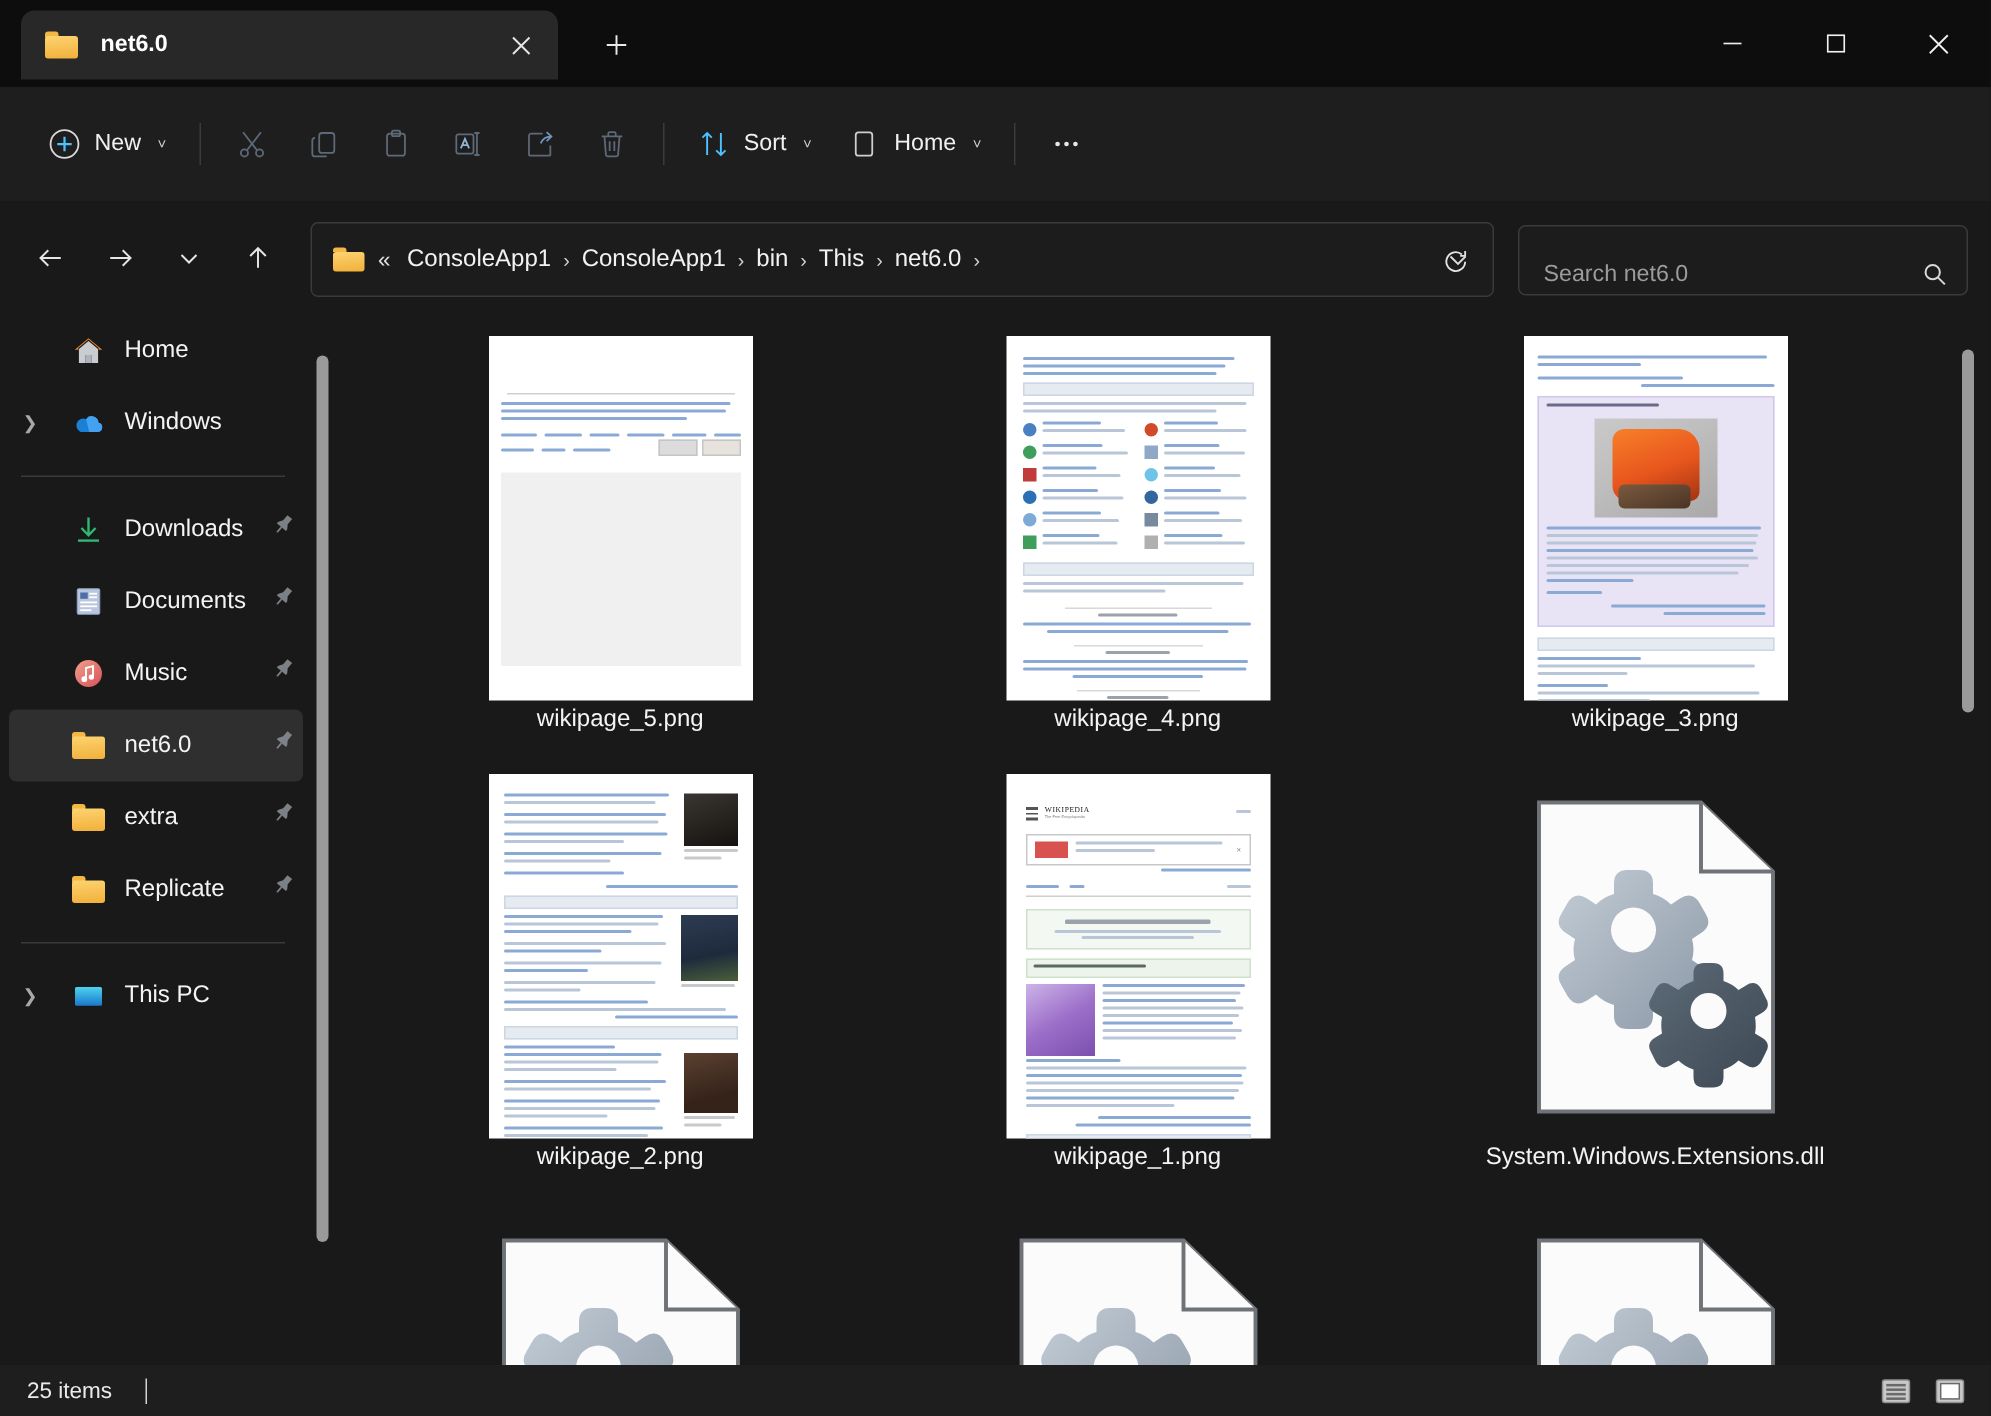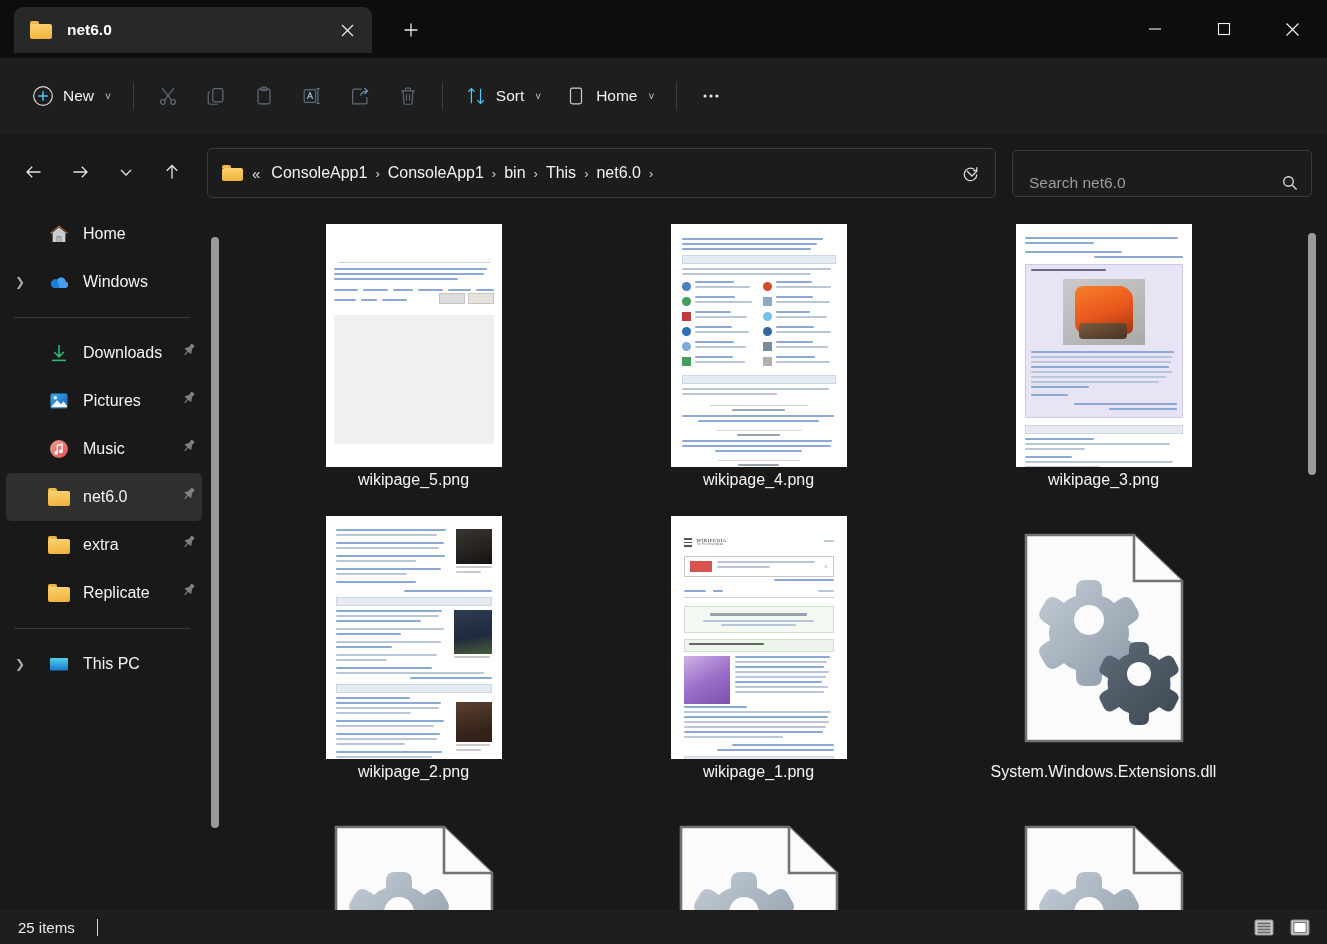--- a/index.html
+++ b/index.html
@@ -435,44 +435,43 @@
     </span>
     <span class="s-lbl">Downloads</span>
     <span class="pin">
       <svg width="16" height="16" viewBox="0 0 16 16" fill="#8d9199" transform="rotate(40 8 8)">
         <path d="M6 1.5 H10 V6 L12 9 V10.2 H4 V9 L6 6 Z"></path>
           <rect x="7.4" y="10.2" width="1.2" height="4.5"></rect>
       </svg>
     </span>
   </div>
 
-
   <div class="side-item">
     <span class="expander empty">›</span>
     <span class="s-ico">
       <svg width="22" height="22" viewBox="0 0 22 22">
-        <defs>
-            <linearGradient id="gpic" x1="0" y1="0" x2="1" y2="1">
-          <stop offset="0" stop-color="#39aaf0"></stop>
-              <stop offset="1" stop-color="#1464b8"></stop>
-            </linearGradient>
-          </defs>
-        <rect x="2.5" y="3.5" width="17" height="15" rx="1.5" fill="url(#gpic)"></rect>
-        <circle cx="7.3" cy="7.8" r="1.7" fill="#ffffff"></circle>
-        <path d="M3.2 17 L9 10.2 L13 14.2 L15.6 11.4 L19 15.7 V17.2 H3.2 Z" fill="#ffffff"></path>
-      </svg>
-    </span>
-    <span class="s-lbl">Pictures</span>
+        <rect x="3.5" y="2.5" width="15" height="17" rx="1" fill="#b9c6de"></rect>
+        <rect x="3.5" y="2.5" width="15" height="17" rx="1" fill="none" stroke="#8fa2c4" stroke-width=".7"></rect>
+        <rect x="5.5" y="5" width="5" height="4.2" fill="#4f6ea8"></rect>
+        <rect x="11.5" y="5.2" width="5.2" height="1.2" fill="#ffffff"></rect>
+        <rect x="11.5" y="7.6" width="5.2" height="1.2" fill="#ffffff"></rect>
+        <rect x="5.5" y="11" width="11.2" height="1.2" fill="#ffffff"></rect>
+        <rect x="5.5" y="13.6" width="11.2" height="1.2" fill="#ffffff"></rect>
+        <rect x="5.5" y="16.2" width="7.5" height="1.2" fill="#ffffff"></rect>
+      </svg>
+    </span>
+    <span class="s-lbl">Documents</span>
     <span class="pin">
       <svg width="16" height="16" viewBox="0 0 16 16" fill="#8d9199" transform="rotate(40 8 8)">
         <path d="M6 1.5 H10 V6 L12 9 V10.2 H4 V9 L6 6 Z"></path>
           <rect x="7.4" y="10.2" width="1.2" height="4.5"></rect>
       </svg>
     </span>
   </div>
+
 
   <div class="side-item">
     <span class="expander empty">›</span>
     <span class="s-ico">
       <svg width="22" height="22" viewBox="0 0 22 22">
         <defs>
             <linearGradient id="gmus" x1="0" y1="0" x2="1" y2="1">
           <stop offset="0" stop-color="#f2a089"></stop>
               <stop offset="1" stop-color="#d8505a"></stop>
             </linearGradient>

